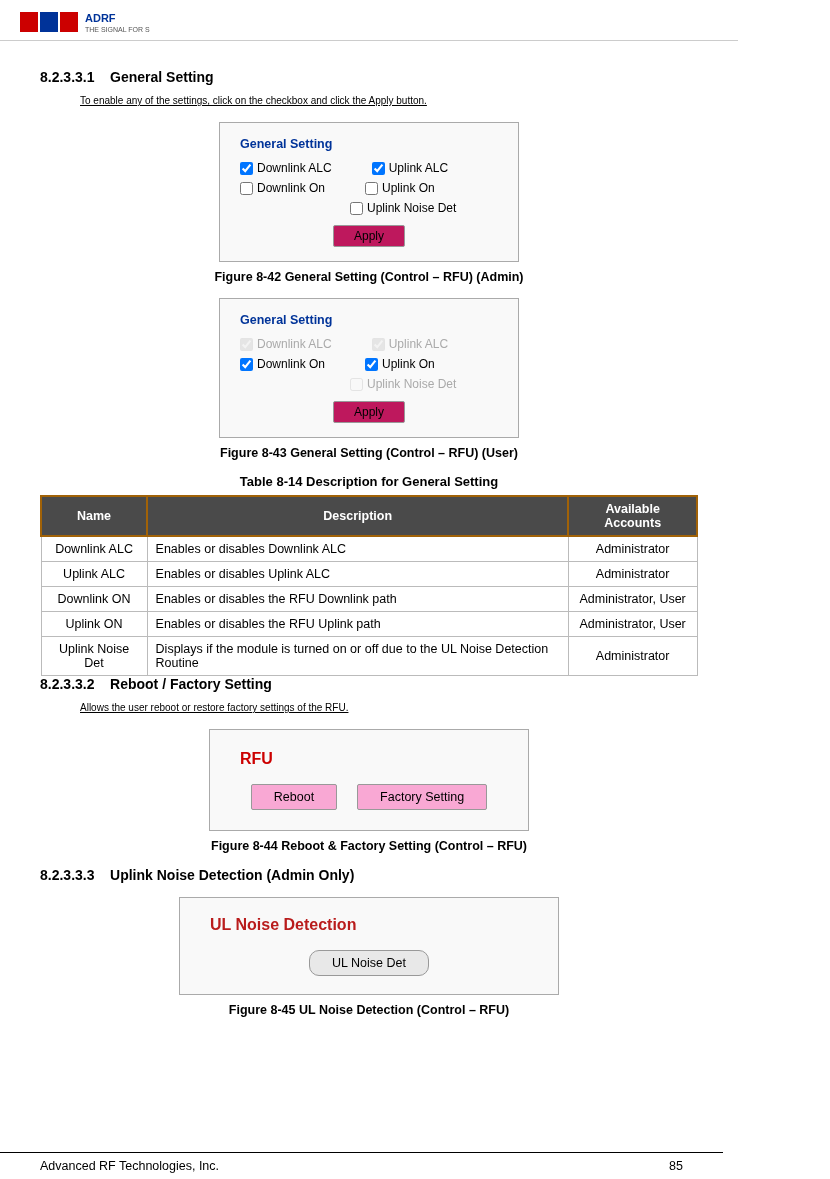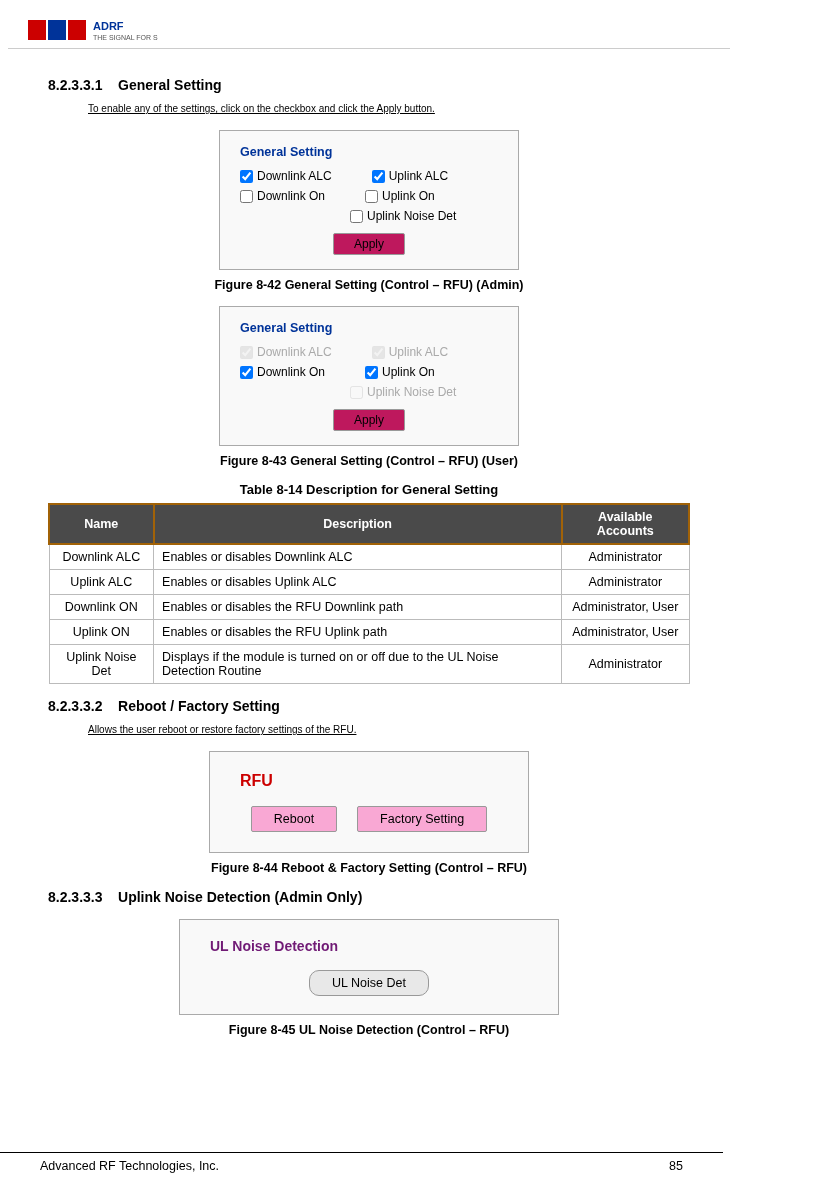--- a/index.html
+++ b/index.html
@@ -7,21 +7,21 @@
       font-family: Arial, sans-serif;
       font-size: 13px;
       background: #fff;
       width: 830px;
       min-height: 1179px;
       color: #000;
     }
     .page-wrapper {
       width: 738px;
       min-height: 1179px;
-      padding: 8px;
+      padding: 0;
       position: relative;
     }
     
     .header {
       padding: 8px 20px 4px 20px;
       border-bottom: 1px solid #ccc;
     }
     .header-logo {
       display: flex;
       align-items: center;
@@ -173,23 +173,23 @@
 
     
     .ul-box {
       border: 1px solid #aaa;
       background: #f9f9f9;
       padding: 18px 30px;
       min-width: 380px;
       max-width: 440px;
     }
     .ul-title {
-      font-size: 14px;
-      font-weight: bold;
-      color: #701a75;
+      font-size: 16px;
+      font-weight: bold;
+      color: #b91c1c;
       margin-bottom: 16px;
     }
     .ul-btn {
       background: #e8e8e8;
       border: 1px solid #999;
       border-radius: 10px;
       padding: 5px 22px;
       font-size: 12.5px;
       cursor: pointer;
       display: block;
@@ -338,21 +338,21 @@
           <td>Administrator, User</td>
         </tr>
         <tr>
           <td>Uplink Noise Det</td>
           <td class="desc-text">Displays if the module is turned on or off due to the UL Noise Detection Routine</td>
           <td>Administrator</td>
         </tr>
       </tbody>
     </table>
 
-    <div class="section-heading" style="margin-top: 14px;">
+    <div class="section-heading" style="margin-top: 0;">
       <span>8.2.3.3.2</span>&nbsp;&nbsp;&nbsp;&nbsp;<span>Reboot / Factory Setting</span>
     </div>
     <div class="section-sub">Allows the user reboot or restore factory settings of the RFU.</div>
 
     <div class="figure-container">
       <div class="rfu-box">
         <div class="rfu-title">RFU</div>
         <div class="rfu-buttons">
           <button class="rfu-btn">Reboot</button>
           <button class="rfu-btn">Factory Setting</button>

